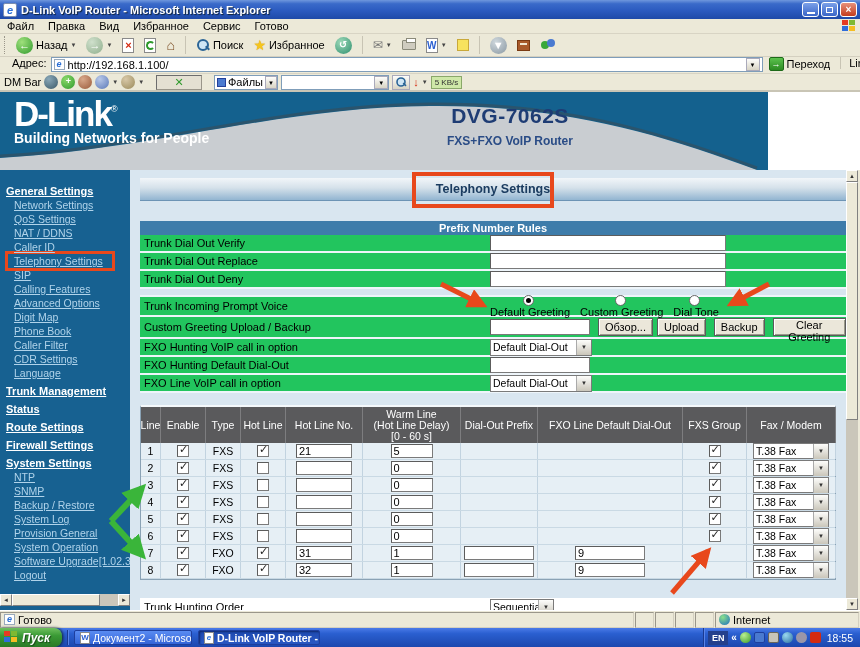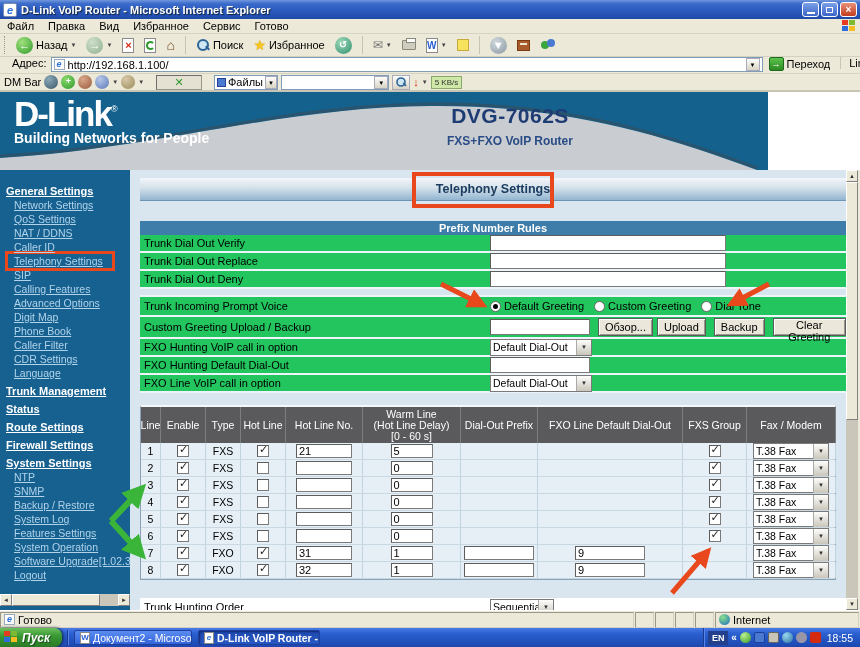--- a/index.html
+++ b/index.html
@@ -130,21 +130,21 @@
   .f-label{flex:0 0 346px;color:#000;}
   .f-ctrl{display:flex;align-items:center;}
   .ti{background:#fff;border:1px solid #7a7a7a;border-top-color:#5c5c5c;border-left-color:#5c5c5c;height:16px;font-family:"Liberation Sans",sans-serif;font-size:11px;padding:0 2px;}
   .ti.large{width:236px;}
   .ti.small{width:100px;}
   .selbox{width:102px;height:17px;background:#fff;border:1px solid #7a7a7a;display:flex;align-items:center;}
   .selbox .seltxt{flex:1;padding-left:2px;font-size:10.5px;white-space:nowrap;overflow:hidden;}
   .selbox .selarw{width:15px;height:15px;background:linear-gradient(180deg,#fdfdfb,#cac6ba);border-left:1px solid #aaa;font-size:6px;text-align:center;line-height:14px;color:#333;}
   .radio{width:11px;height:11px;border-radius:50%;background:#fff;border:1px solid #666;display:inline-block;position:relative;margin-right:3px;}
   .radio.sel::after{content:"";position:absolute;left:2px;top:2px;width:5px;height:5px;border-radius:50%;background:#000;}
-  .radio-wrap{display:flex;align-items:center;margin-right:10px;}
+  .radio-wrap{display:flex;align-items:center;margin-right:10px;flex-direction:column;}
   .btn{height:18px;background:#ebe7da;border:1px solid #5b5b5b;box-shadow:inset 1px 1px 0 #fff,inset -1px -1px 0 #9a9a8a;font-size:11px;padding:0 6px;font-family:"Liberation Sans",sans-serif;}
   .up-file{width:100px;}
   .mlf8{margin-left:8px;}.mlf4{margin-left:4px;text-align:right;}
 
   
   #line-table{position:absolute;left:10px;top:235px;width:696px;border:1px solid #8aa2b5;border-top:2px solid #f4f8fb;}
   .thead{display:flex;background:var(--table_header_gray);color:#fff;height:36px;}
   .th{display:flex;align-items:center;justify-content:center;text-align:center;font-size:10.5px;
     border-right:1px solid #7d7d7f;white-space:pre-line;line-height:11px;}
   .tr{display:flex;background:#e6eff5;height:17px;border-bottom:1px solid #c9d9e4;}
@@ -378,21 +378,21 @@
       <div class="sb-item">Language</div>
       <div class="sb-header">Trunk Management</div>
       <div class="sb-header">Status</div>
       <div class="sb-header">Route Settings</div>
       <div class="sb-header">Firewall Settings</div>
       <div class="sb-header">System Settings</div>
       <div class="sb-item">NTP</div>
       <div class="sb-item">SNMP</div>
       <div class="sb-item">Backup / Restore</div>
       <div class="sb-item">System Log</div>
-      <div class="sb-item">Features Settings</div>
+      <div class="sb-item">Provision General</div>
       <div class="sb-item">System Operation</div>
       <div class="sb-item">Software Upgrade[1.02.37.</div>
       <div class="sb-item">Logout</div>
     </div>
   <div id="sb-hscroll">
     <span class="scr-btn">◄</span>
     <span class="scr-thumb-h"></span>
     <span class="scr-track"></span>
     <span class="scr-btn">►</span>
   </div>

